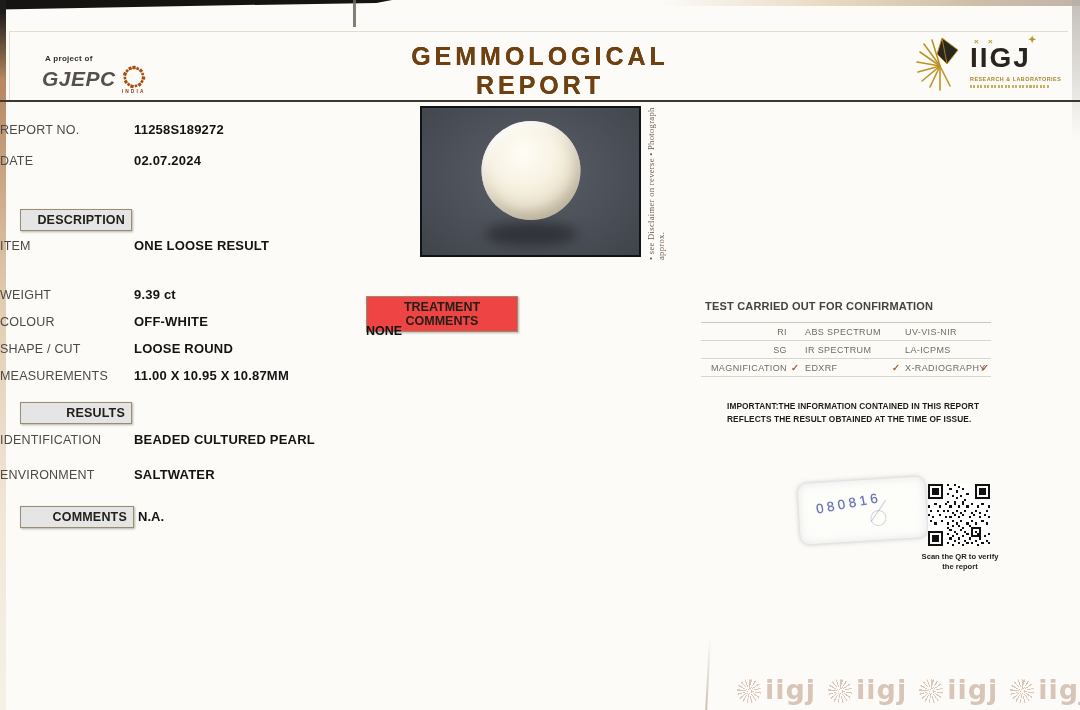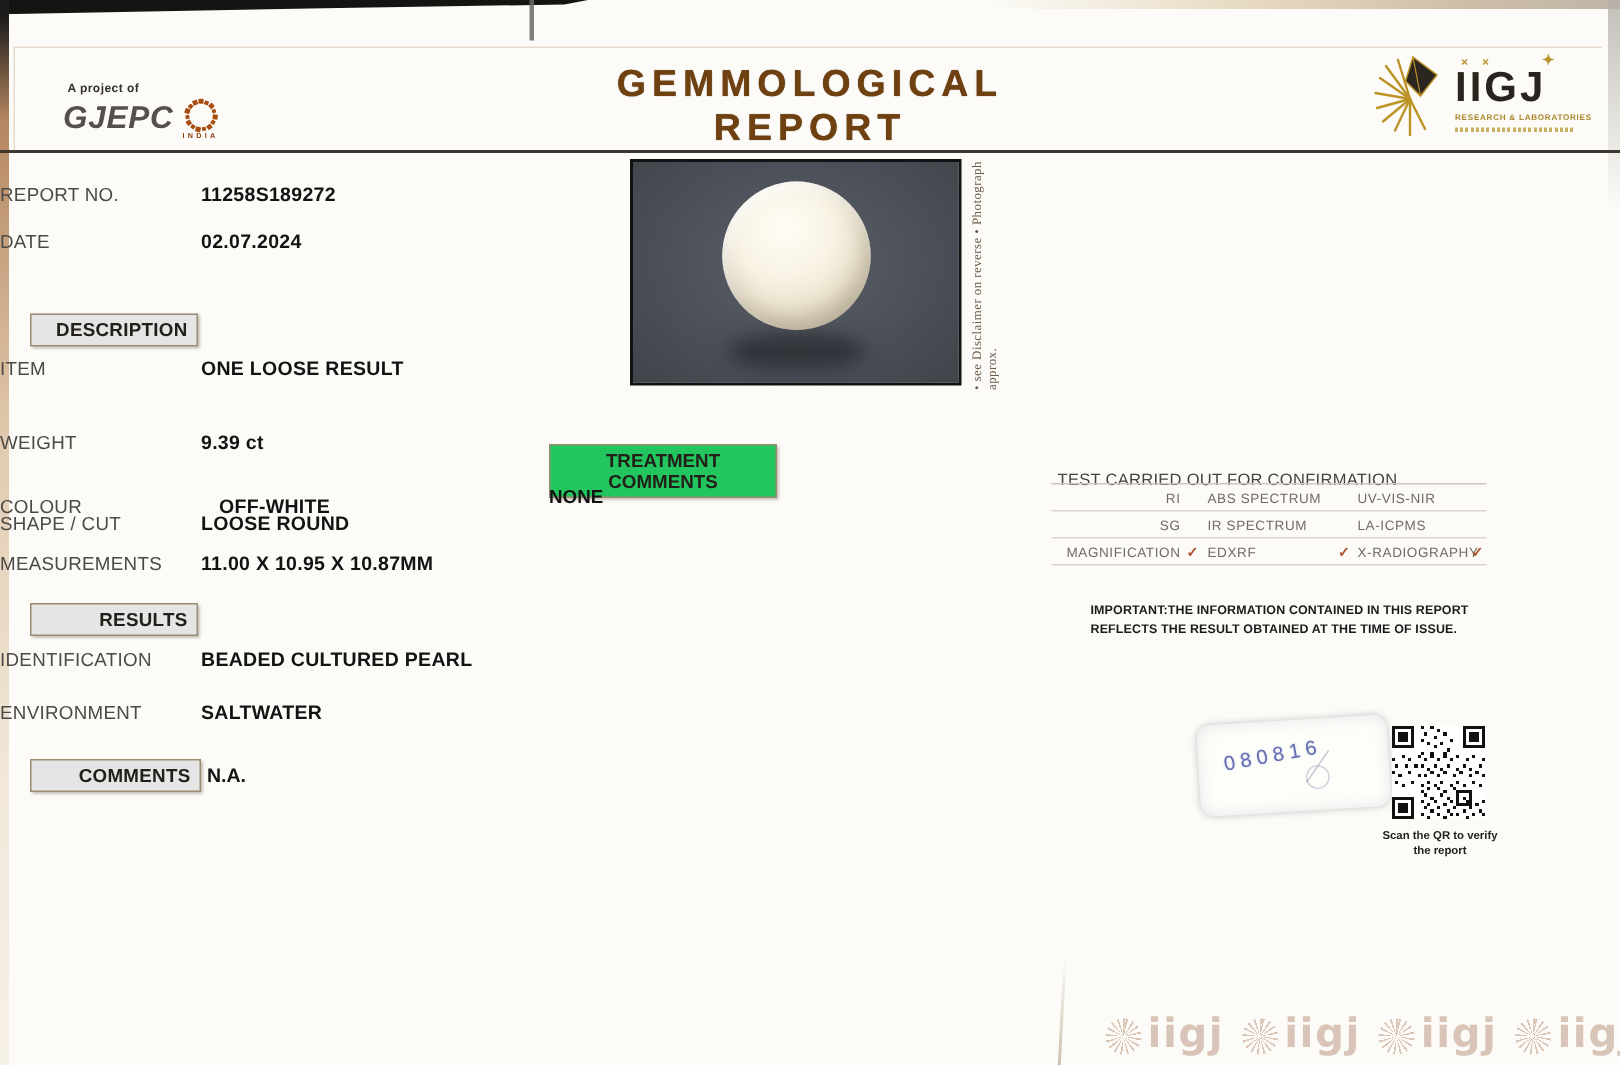--- a/index.html
+++ b/index.html
@@ -56,27 +56,27 @@
          background:radial-gradient(ellipse at 50% 45%,#5b6068 0%,#4c5058 55%,#3f434a 100%);}
   .pearl{position:absolute;left:50%;top:13px;transform:translateX(-50%);width:99px;height:99px;border-radius:50%;
          background:radial-gradient(circle at 42% 32%,#fffdf6 0%,#f8f3e4 35%,#ece4d0 60%,#d8cfb8 82%,#c6bda6 100%);
          box-shadow:inset -4px -8px 14px rgba(120,110,90,.35), inset 3px 5px 8px rgba(255,255,255,.8);}
   .pearl-shadow{position:absolute;left:50%;top:114px;transform:translateX(-50%);width:92px;height:24px;border-radius:50%;
                 background:rgba(25,27,31,.55);filter:blur(6px);}
   .photo-note{position:absolute;left:646px;top:104px;height:156px;writing-mode:vertical-rl;transform:rotate(180deg);
               font-family:"Liberation Serif",serif;font-size:8.6px;color:#6b5a4a;letter-spacing:.3px;}
 
   
-  .box-treatment{position:absolute;left:366px;top:296px;width:140px;background:#22c55e;border:1px solid #9a8c71;
+  .box-treatment{position:absolute;left:366px;top:296px;width:140px;background:#ef4444;border:1px solid #9a8c71;
                  padding:3px 5px;text-align:center;font-weight:bold;font-size:12.5px;color:#23201a;
                  box-shadow:1px 1px 2px rgba(80,70,50,.4);}
   .treatment-val{position:absolute;left:366px;top:324px;font-weight:bold;font-size:12.5px;color:#131313;}
 
   
-  .tests-title{position:absolute;left:705px;top:314px;font-size:11px;font-weight:400;color:#45433d;letter-spacing:.2px;text-align:center;}
+  .tests-title{position:absolute;left:705px;top:300px;font-size:11px;font-weight:700;color:#45433d;letter-spacing:.2px;text-align:center;}
   .tests-table{position:absolute;left:701px;top:322px;width:290px;border-top:1px solid #ccc8bd;}
   .t-row{display:grid;grid-template-columns:86px 16px 86px 14px 76px 12px;height:17px;align-items:center;
          border-bottom:1px solid #d9d5ca;}
   .t-lab{font-size:9px;color:#716c62;letter-spacing:.4px;white-space:nowrap;}
   .t-r{text-align:right;} .t-l{text-align:left;padding-left:2px;}
   .t-chk{font-size:9.5px;font-weight:bold;color:#b0512c;text-align:center;}
   .important{position:absolute;left:727px;top:400px;width:258px;font-size:8.3px;font-weight:bold;
              color:#1b1b1b;line-height:1.55;letter-spacing:.1px;}
 
   
@@ -182,21 +182,21 @@
 
   <div class="sbox box-description">DESCRIPTION</div>
   <div class="lrow" style="top:238px;">
     <span class="lab">ITEM</span>
     <span class="val">ONE LOOSE RESULT</span>
   </div>
   <div class="lrow" style="top:287px;">
     <span class="lab">WEIGHT</span>
     <span class="val">9.39 ct</span>
   </div>
-  <div class="lrow" style="top:330px;gap:12px;">
+  <div class="lrow" style="top:314px;">
     <span class="lab">COLOUR</span>
     <span class="val">OFF-WHITE</span>
   </div>
   <div class="lrow" style="top:341px;">
     <span class="lab">SHAPE / CUT</span>
     <span class="val">LOOSE ROUND</span>
   </div>
   <div class="lrow" style="top:368px;">
     <span class="lab">MEASUREMENTS</span>
     <span class="val">11.00 X 10.95 X 10.87MM</span>

